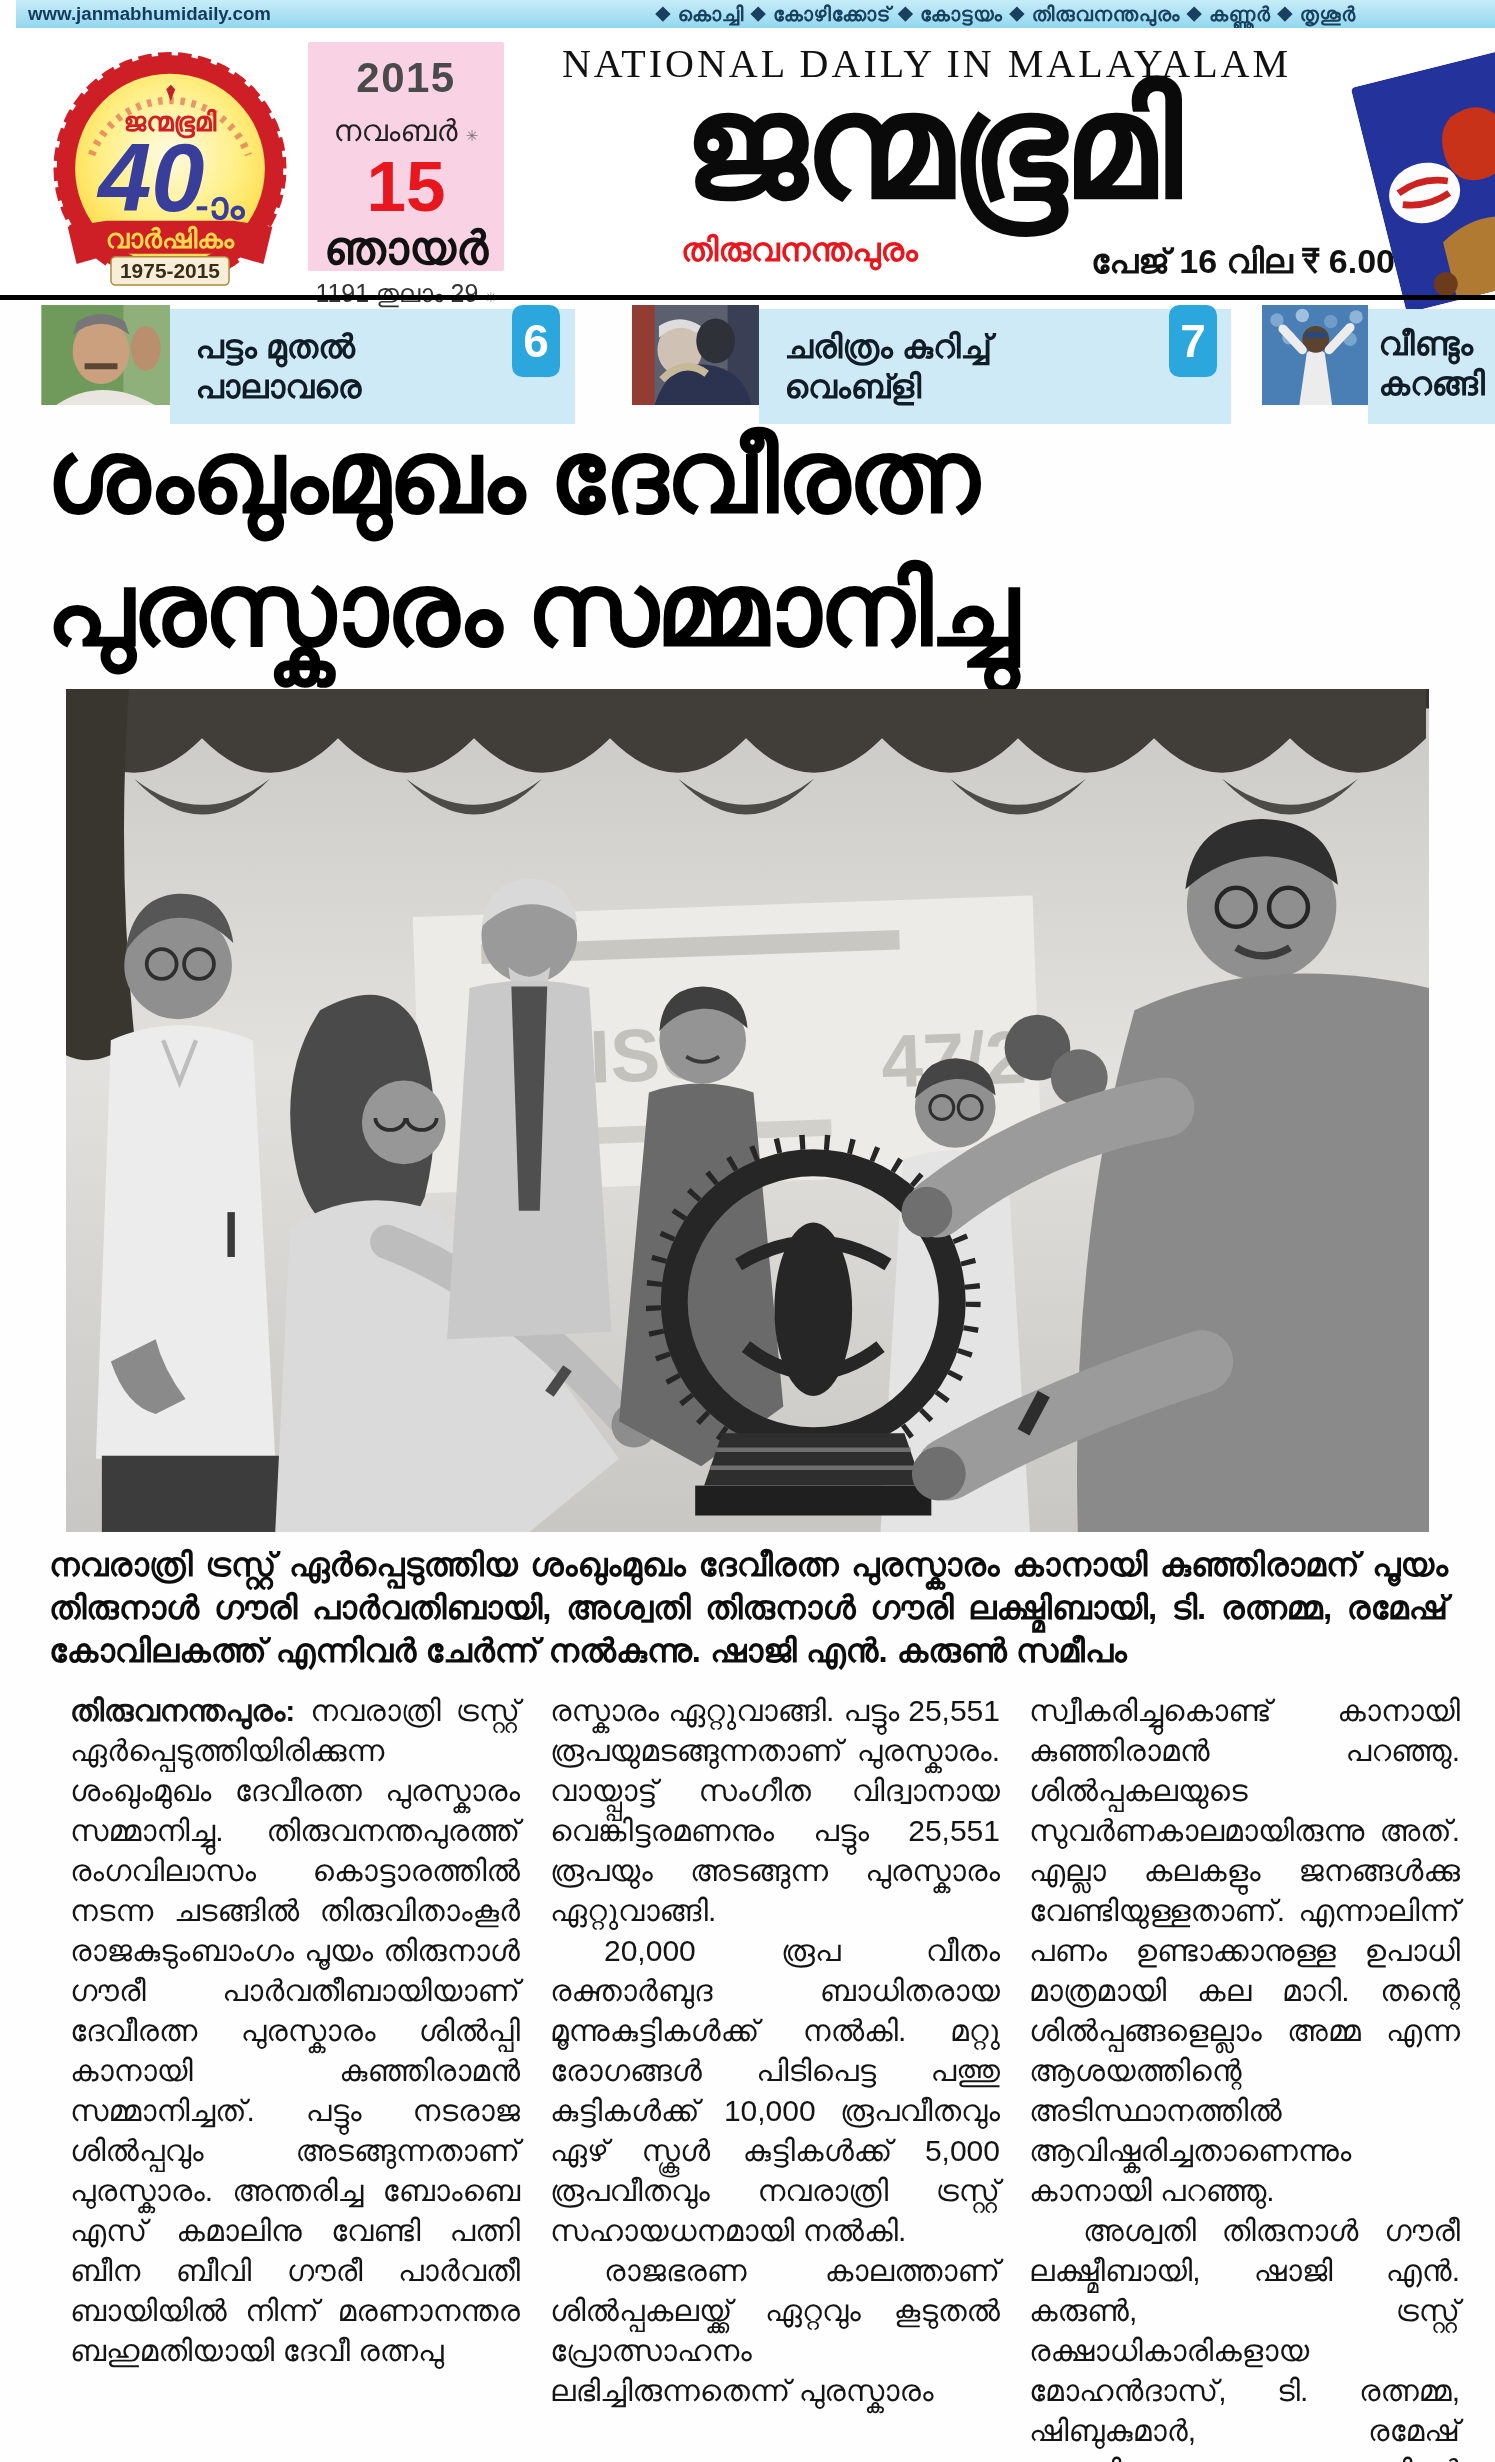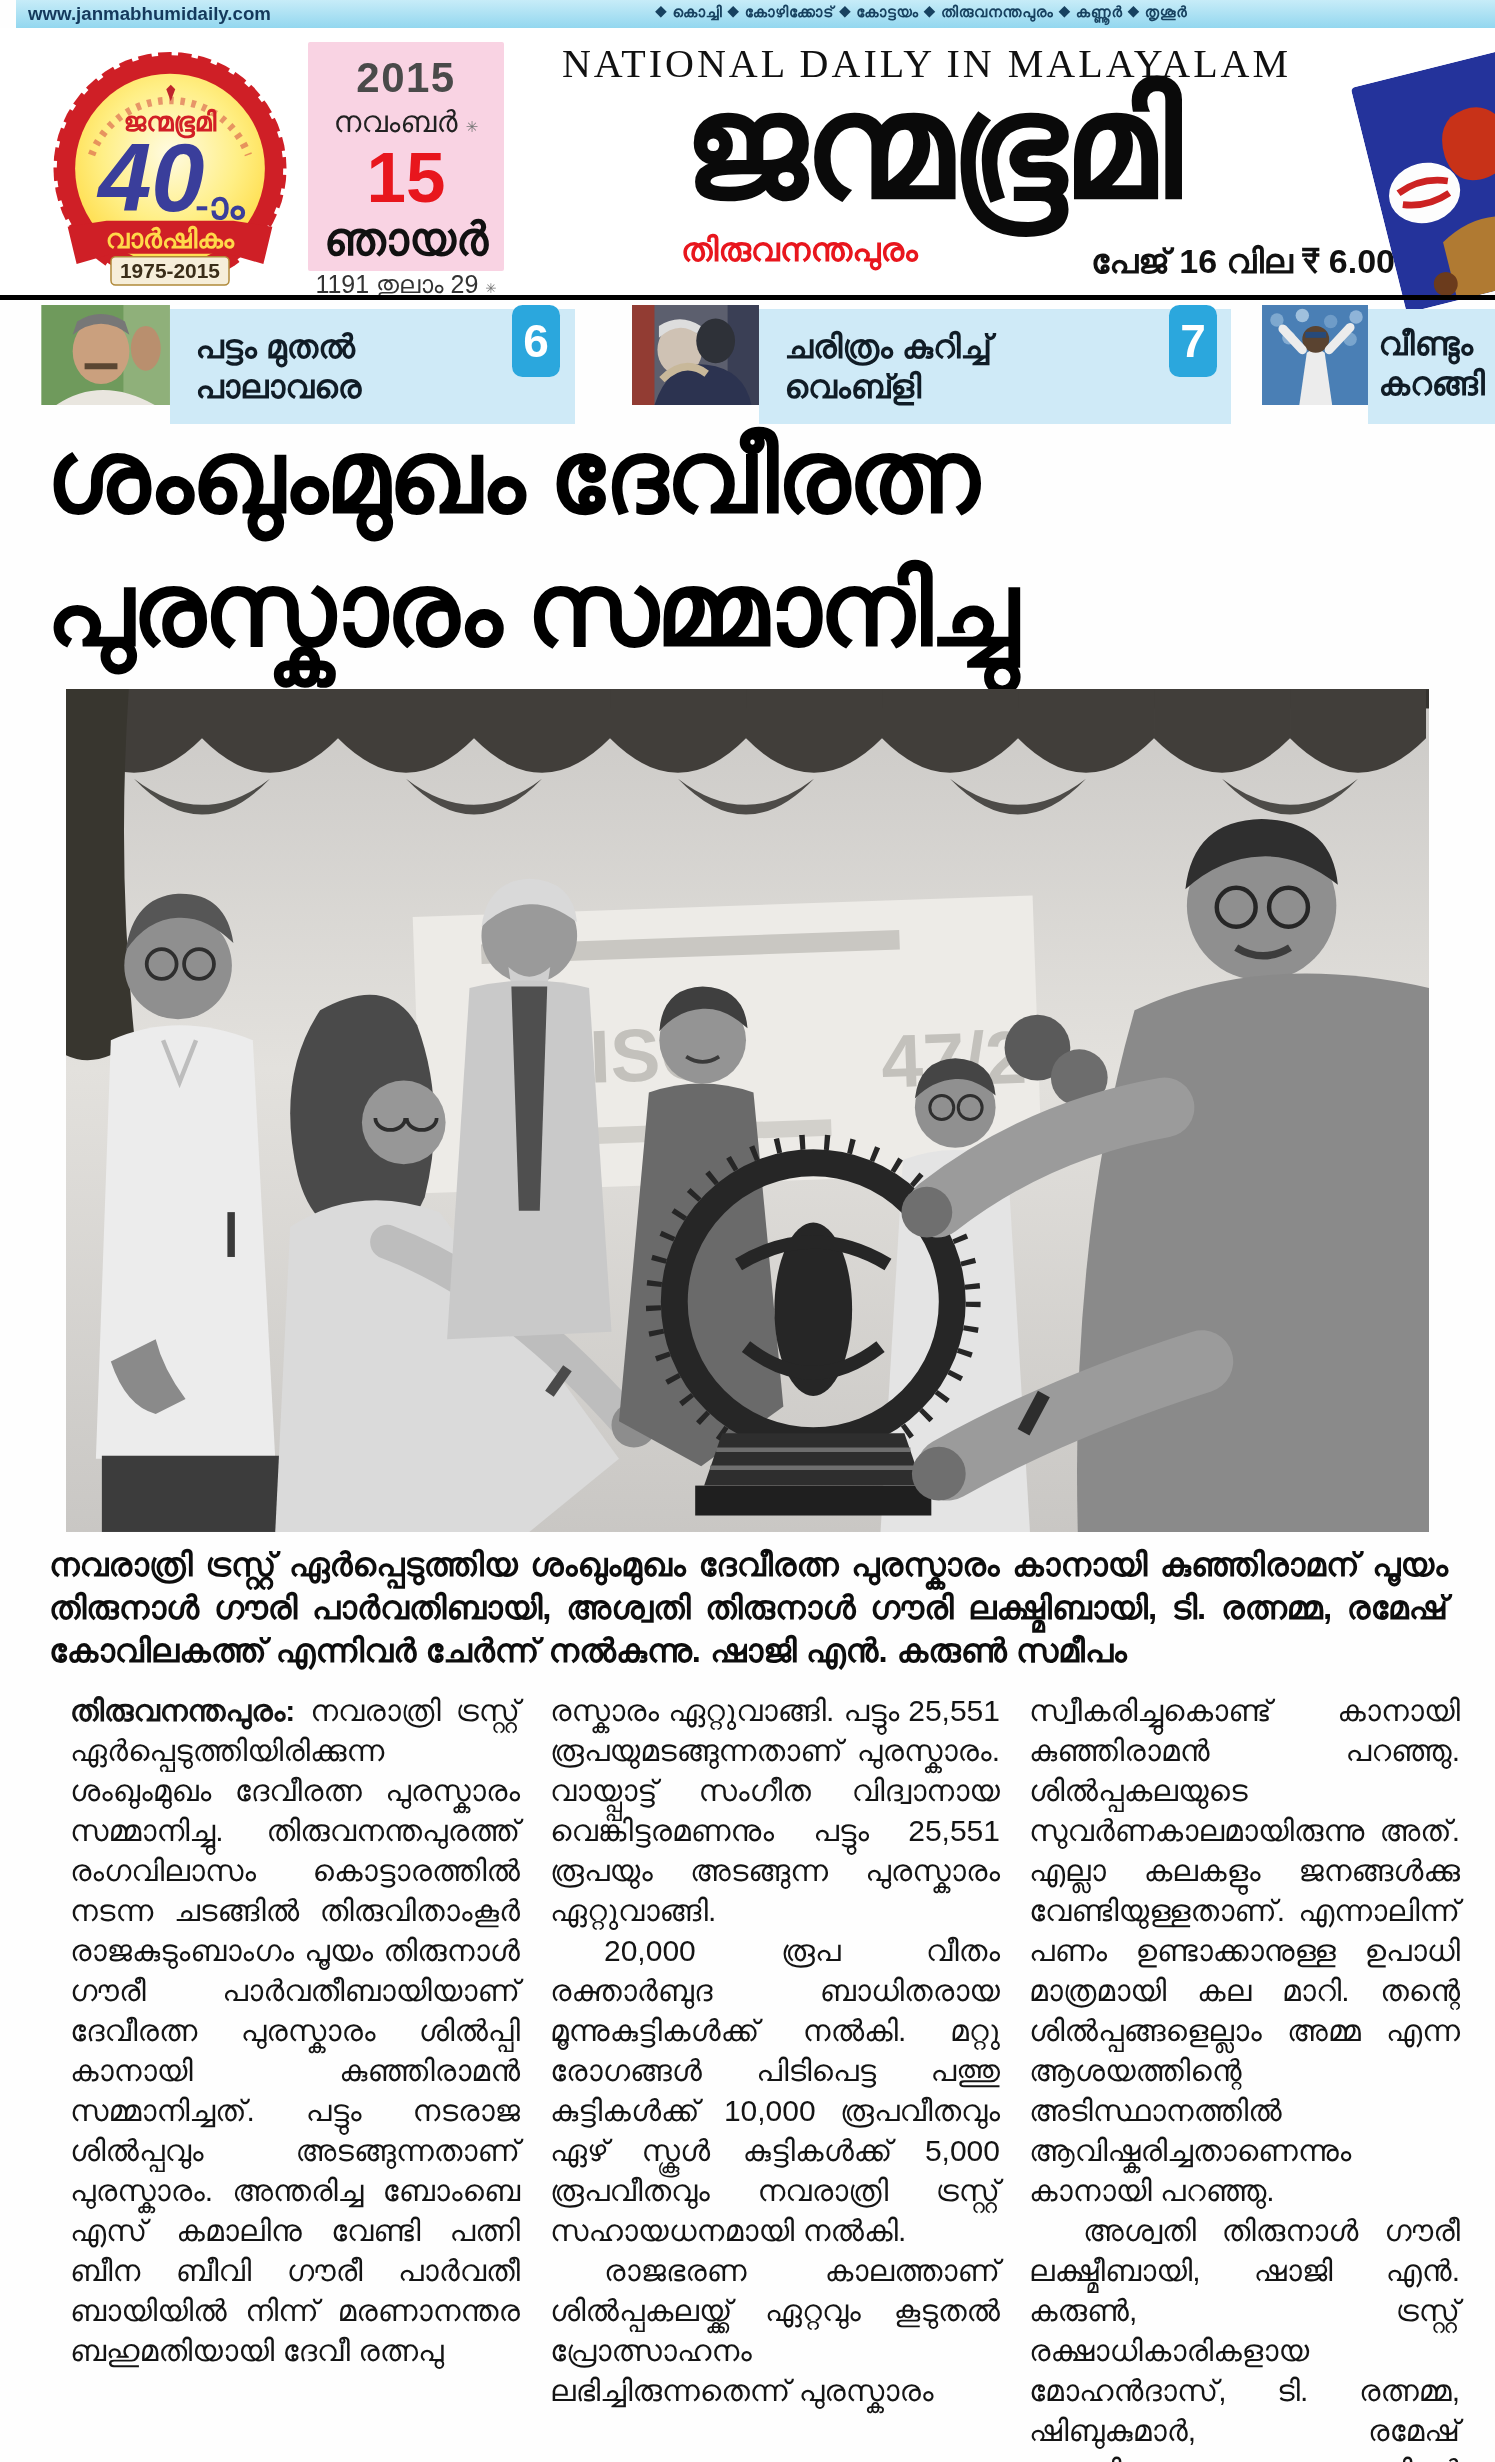--- a/index.html
+++ b/index.html
@@ -4,29 +4,29 @@
 <style>
   * { margin:0; padding:0; box-sizing:border-box; }
   html,body { background:#ffffff; }
   body { font-family:"Liberation Sans", sans-serif; }
   .page { position:relative; width:1495px; height:2462px; background:#fefefe; overflow:hidden; }
 
   
   .topbar { position:absolute; left:16px; top:0; width:1495px; height:28px;
             background:linear-gradient(#c7ecf8,#93d7ef); display:flex; align-items:center; }
   .topbar .url { position:absolute; left:12px; top:3px; font-size:18.7px; font-weight:bold; color:#14395c; }
-  .topbar .editions { position:absolute; left:639px; top:3px; font-size:15px; font-weight:bold; color:#17415f; letter-spacing:0.7px; }
+  .topbar .editions { position:absolute; left:639px; top:3px; font-size:20px; font-weight:bold; color:#17415f; letter-spacing:0.7px; }
 
   
   .masthead { position:absolute; left:0; top:28px; width:1495px; height:266px; background:#fff; }
   .emblem { position:absolute; left:39px; top:15px; width:262px; height:248px; }
   .datebox { position:absolute; left:308px; top:13.5px; width:196px; height:229px; background:#f9d3e3;
              border-radius:2px; text-align:center; padding-top:12px; }
   .datebox .yr   { font-size:42px; color:#4a4a4a; font-weight:bold; letter-spacing:1.5px; }
-  .datebox .mon  { font-size:30px; color:#222; margin-top:3px; }
+  .datebox .mon  { font-size:30px; color:#222; margin-top:12px; }
   .datebox .mon .cal-mark { font-size:15px; color:#777; }
   .datebox .day  { font-size:71px; line-height:75px; color:#e8161d; font-weight:bold; }
   .datebox .wday { font-size:46px; line-height:49px; color:#111; font-weight:bold; }
   .datebox .era  { font-size:25px; color:#333; margin-top:6px; }
   .datebox .era .cal-mark { font-size:13.5px; color:#777; }
   .tagline { position:absolute; left:523px; top:12px; width:807px; text-align:center;
              font-family:"Liberation Serif", serif; font-size:40px; letter-spacing:3px; color:#111; }
   .biglogo { position:absolute; left:516px; top:39px; width:830px; text-align:center;
              font-size:147px; line-height:158px; font-weight:900; color:#0a0a0a; letter-spacing:-3px; }
   .citytag { position:absolute; left:523px; top:203px; width:553px; text-align:center;

